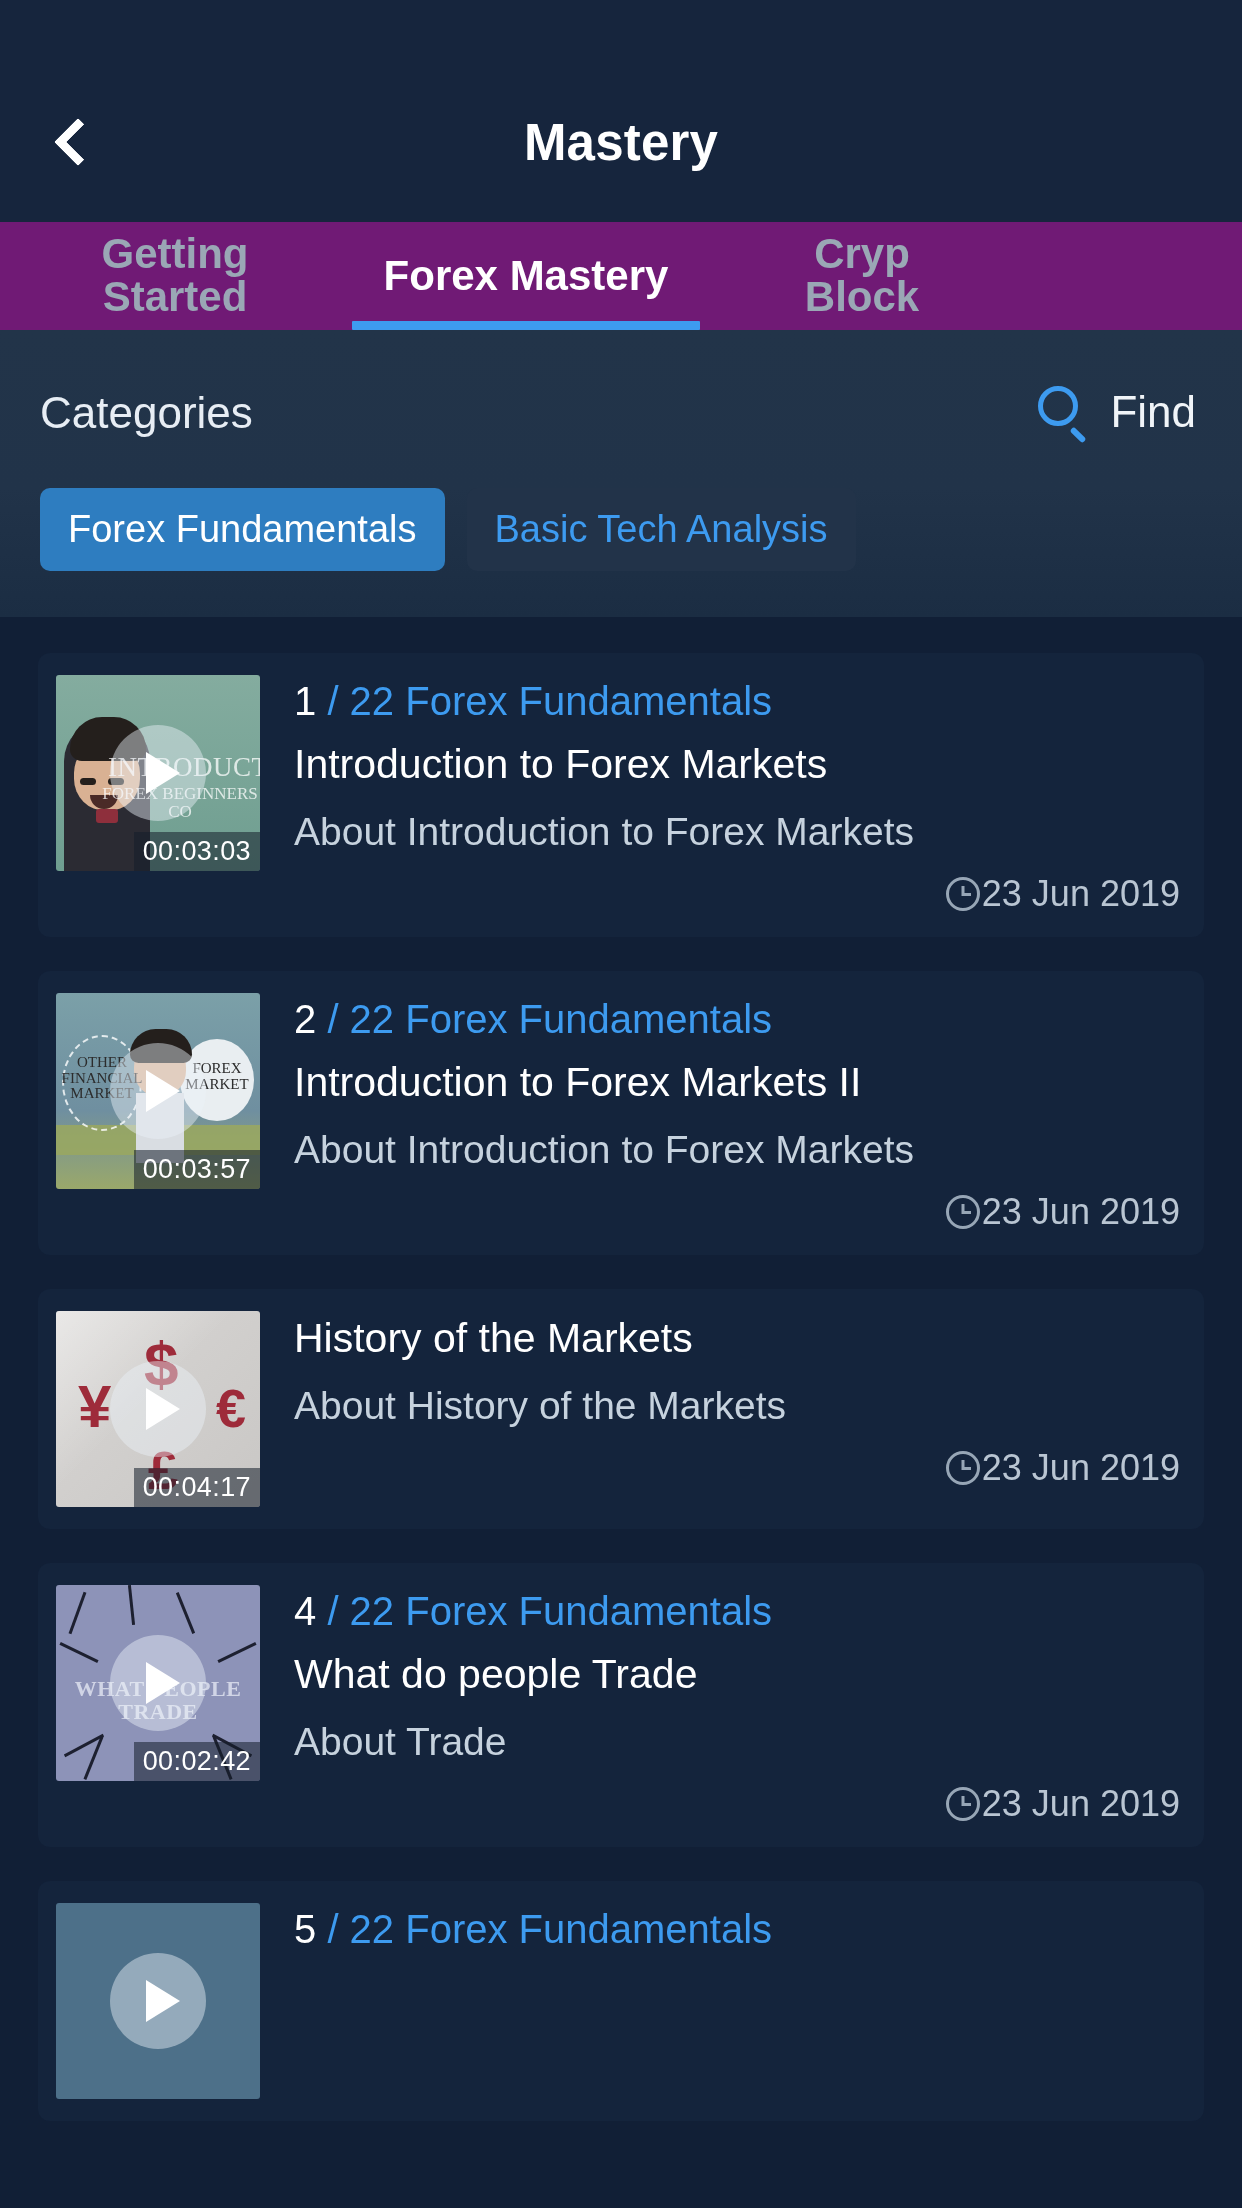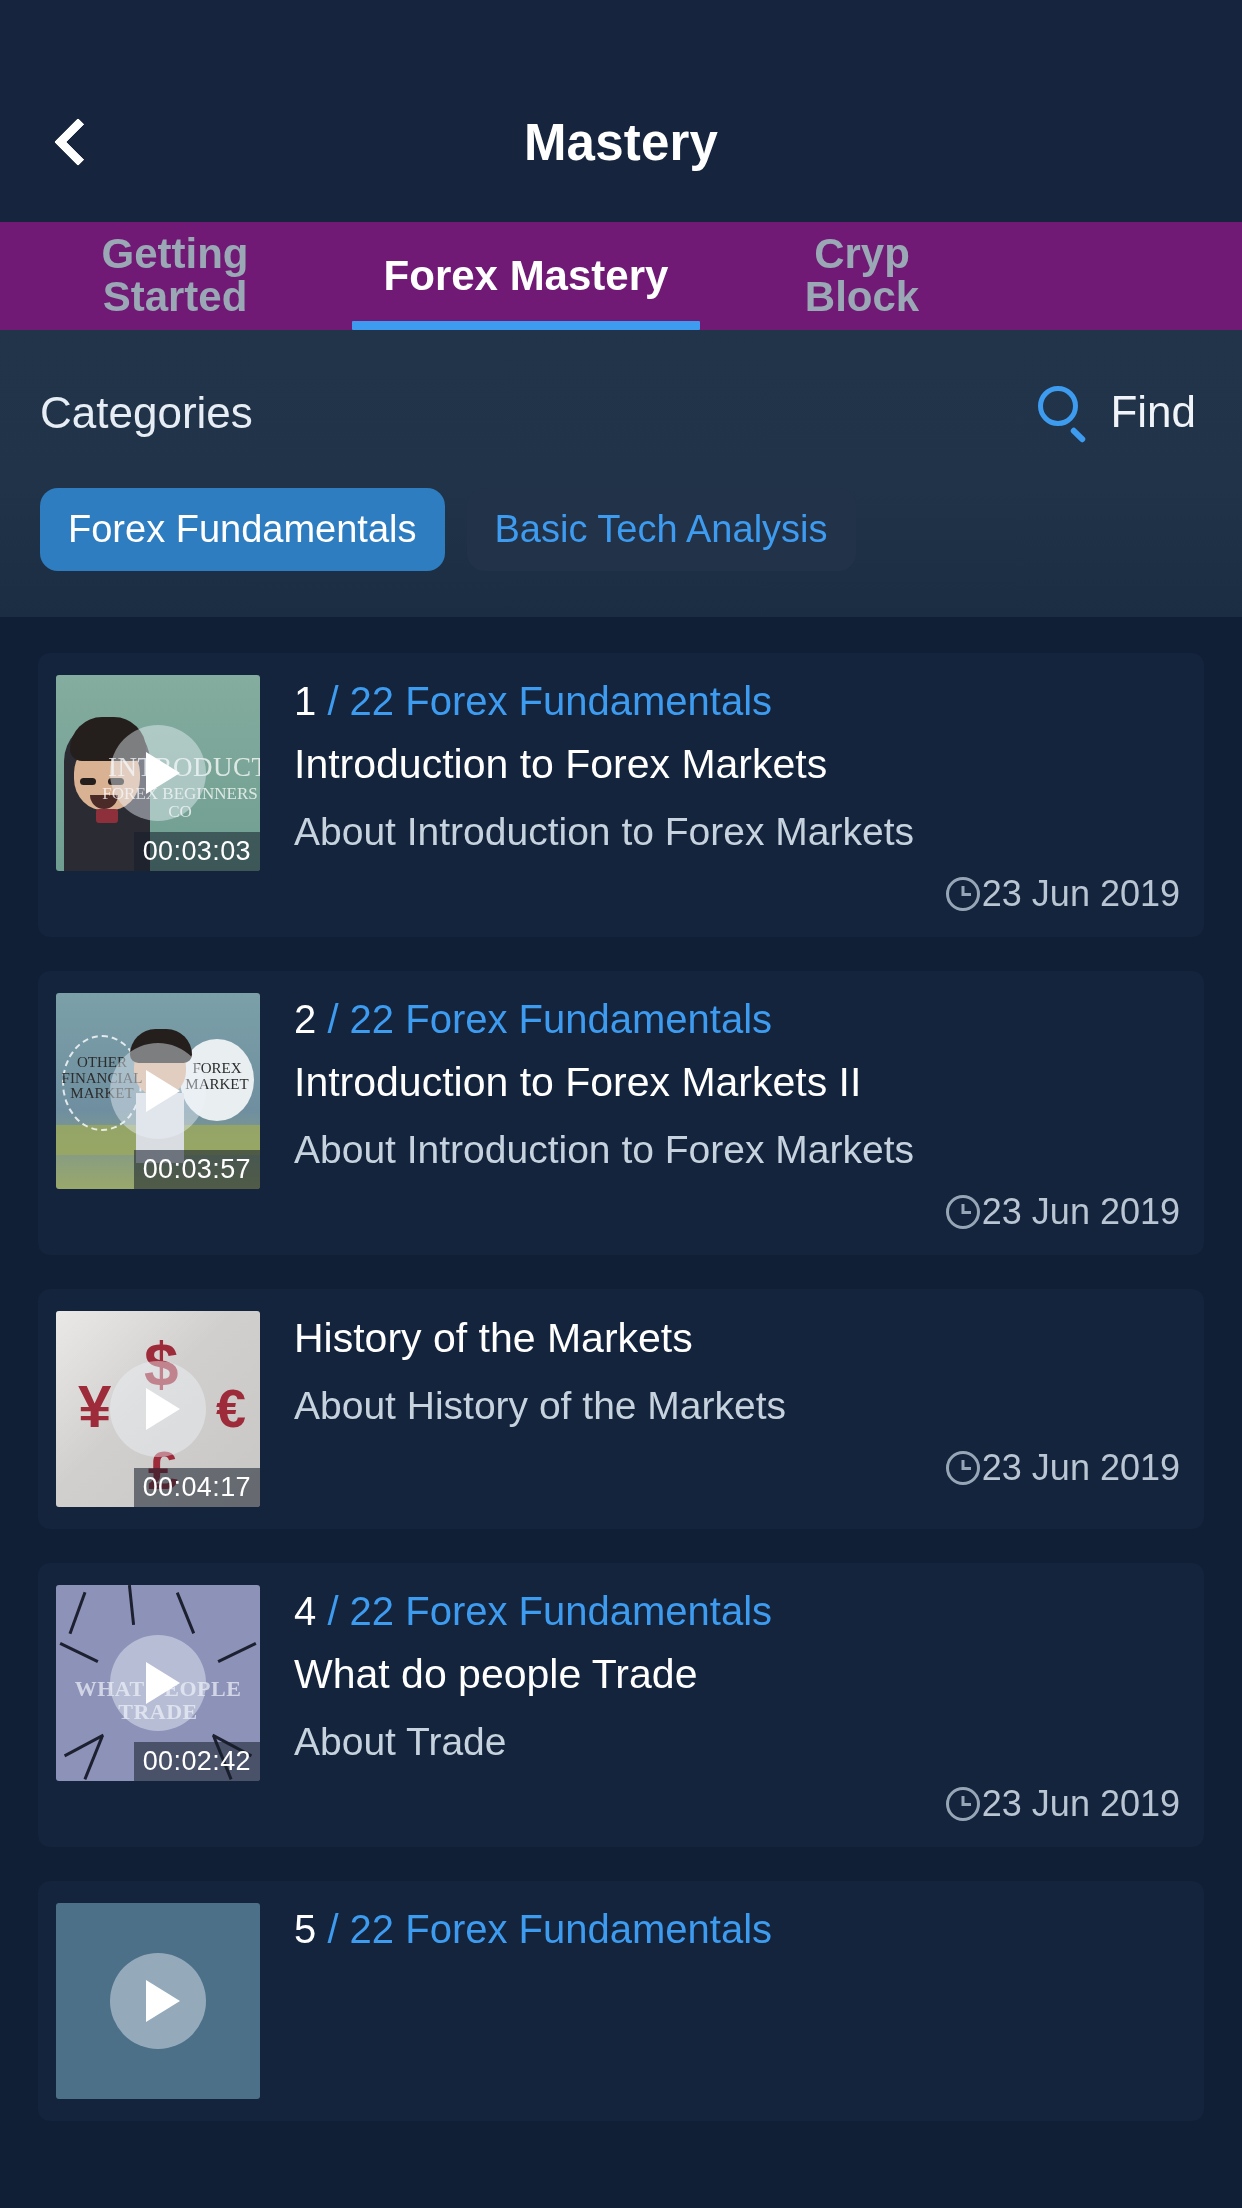--- a/index.html
+++ b/index.html
@@ -64,21 +64,21 @@
     border:5px solid #3d9bf0; border-radius:50%;
   }
   .mag .handle {
     position:absolute; right:1px; bottom:0px; width:18px; height:6px;
     background:#3d9bf0; transform:rotate(45deg); border-radius:3px;
   }
   .find-label { font-size:44px; color:#f0f4f8; }
 
   .chips { display:flex; gap:22px; margin-top:50px; }
   .chip {
-    border-radius:18px; padding:20px 28px; font-size:38px;
+    border-radius:10px; padding:20px 28px; font-size:38px;
     display:flex; align-items:center; justify-content:center;
     cursor:pointer; white-space:nowrap;
   }
   .chip.active { background:#2e7dc0; color:#ffffff; }
   .chip.idle { background:#223349; color:#3d9bf0; }
 
   
   .list { padding:36px 38px 0 38px; }
   .card {
     background:#14243c; border-radius:12px;

